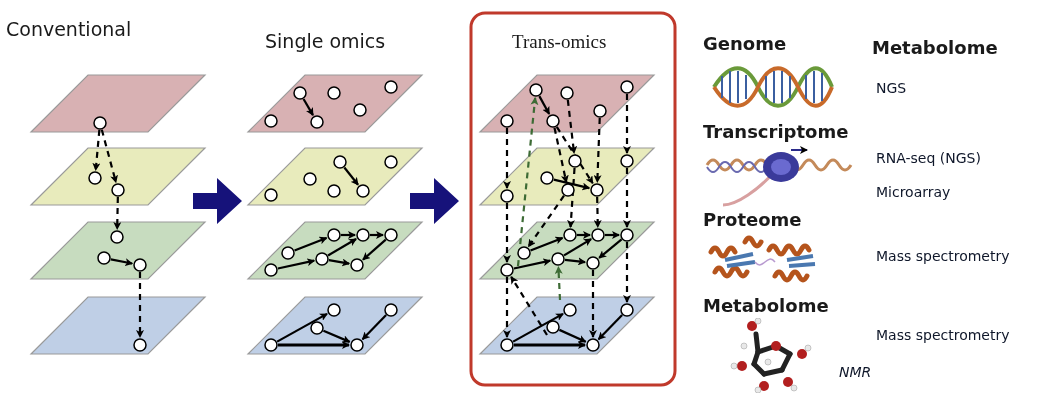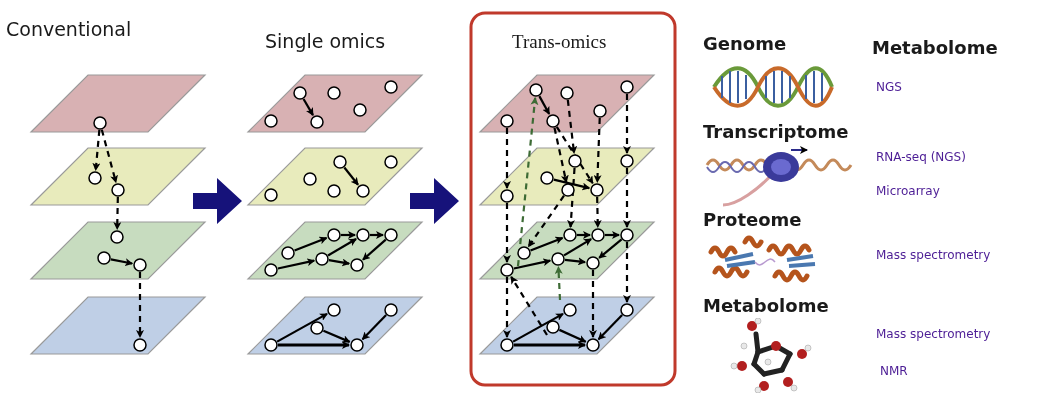--- a/index.html
+++ b/index.html
@@ -1,19 +1,19 @@
 <!DOCTYPE html>
 <html><head>
 <meta charset="utf-8">
 <style>
   html, body { margin:0; padding:0; background:#ffffff; }
   body { width:1043px; height:405px; position:relative; overflow:hidden;
          font-family:"DejaVu Sans", "Liberation Sans", sans-serif; color:#111; }
   .title { position:absolute; font-size:19px; line-height:23px; color:#1a1a1a; }
-  .rtext { position:absolute; font-size:12px; color:#4c1d95; white-space:nowrap; }
+  .rtext { position:absolute; font-size:14px; color:#0f172a; white-space:nowrap; }
   .rhead { position:absolute; font-size:18px; color:#1a1a1a; white-space:nowrap;font-weight:bold; }
   svg { position:absolute; left:0; top:0; }
 </style>
 </head>
 <body>
 
 <div class="title" style="left:6px;top:18px;">
   <div>Conventional</div>
 </div>
 <div class="title" style="left:265px;top:30px;">
@@ -237,13 +237,13 @@
       <circle cx="30" cy="3" r="3"></circle>
       <circle cx="80" cy="30" r="3"></circle>
       <circle cx="6" cy="48" r="3"></circle>
       <circle cx="30" cy="72" r="3"></circle>
       <circle cx="66" cy="70" r="3"></circle>
       <circle cx="16" cy="28" r="3"></circle>
       <circle cx="40" cy="44" r="3"></circle>
     </g>
 </svg>
 <div class="rtext" style="left:876px;top:327px;">Mass spectrometry</div>
-<div class="rtext" style="left:880px;top:364px;">NMR</div>
+<div class="rtext" style="left:839px;top:364px;font-style:italic;">NMR</div>
 
 </body></html>

